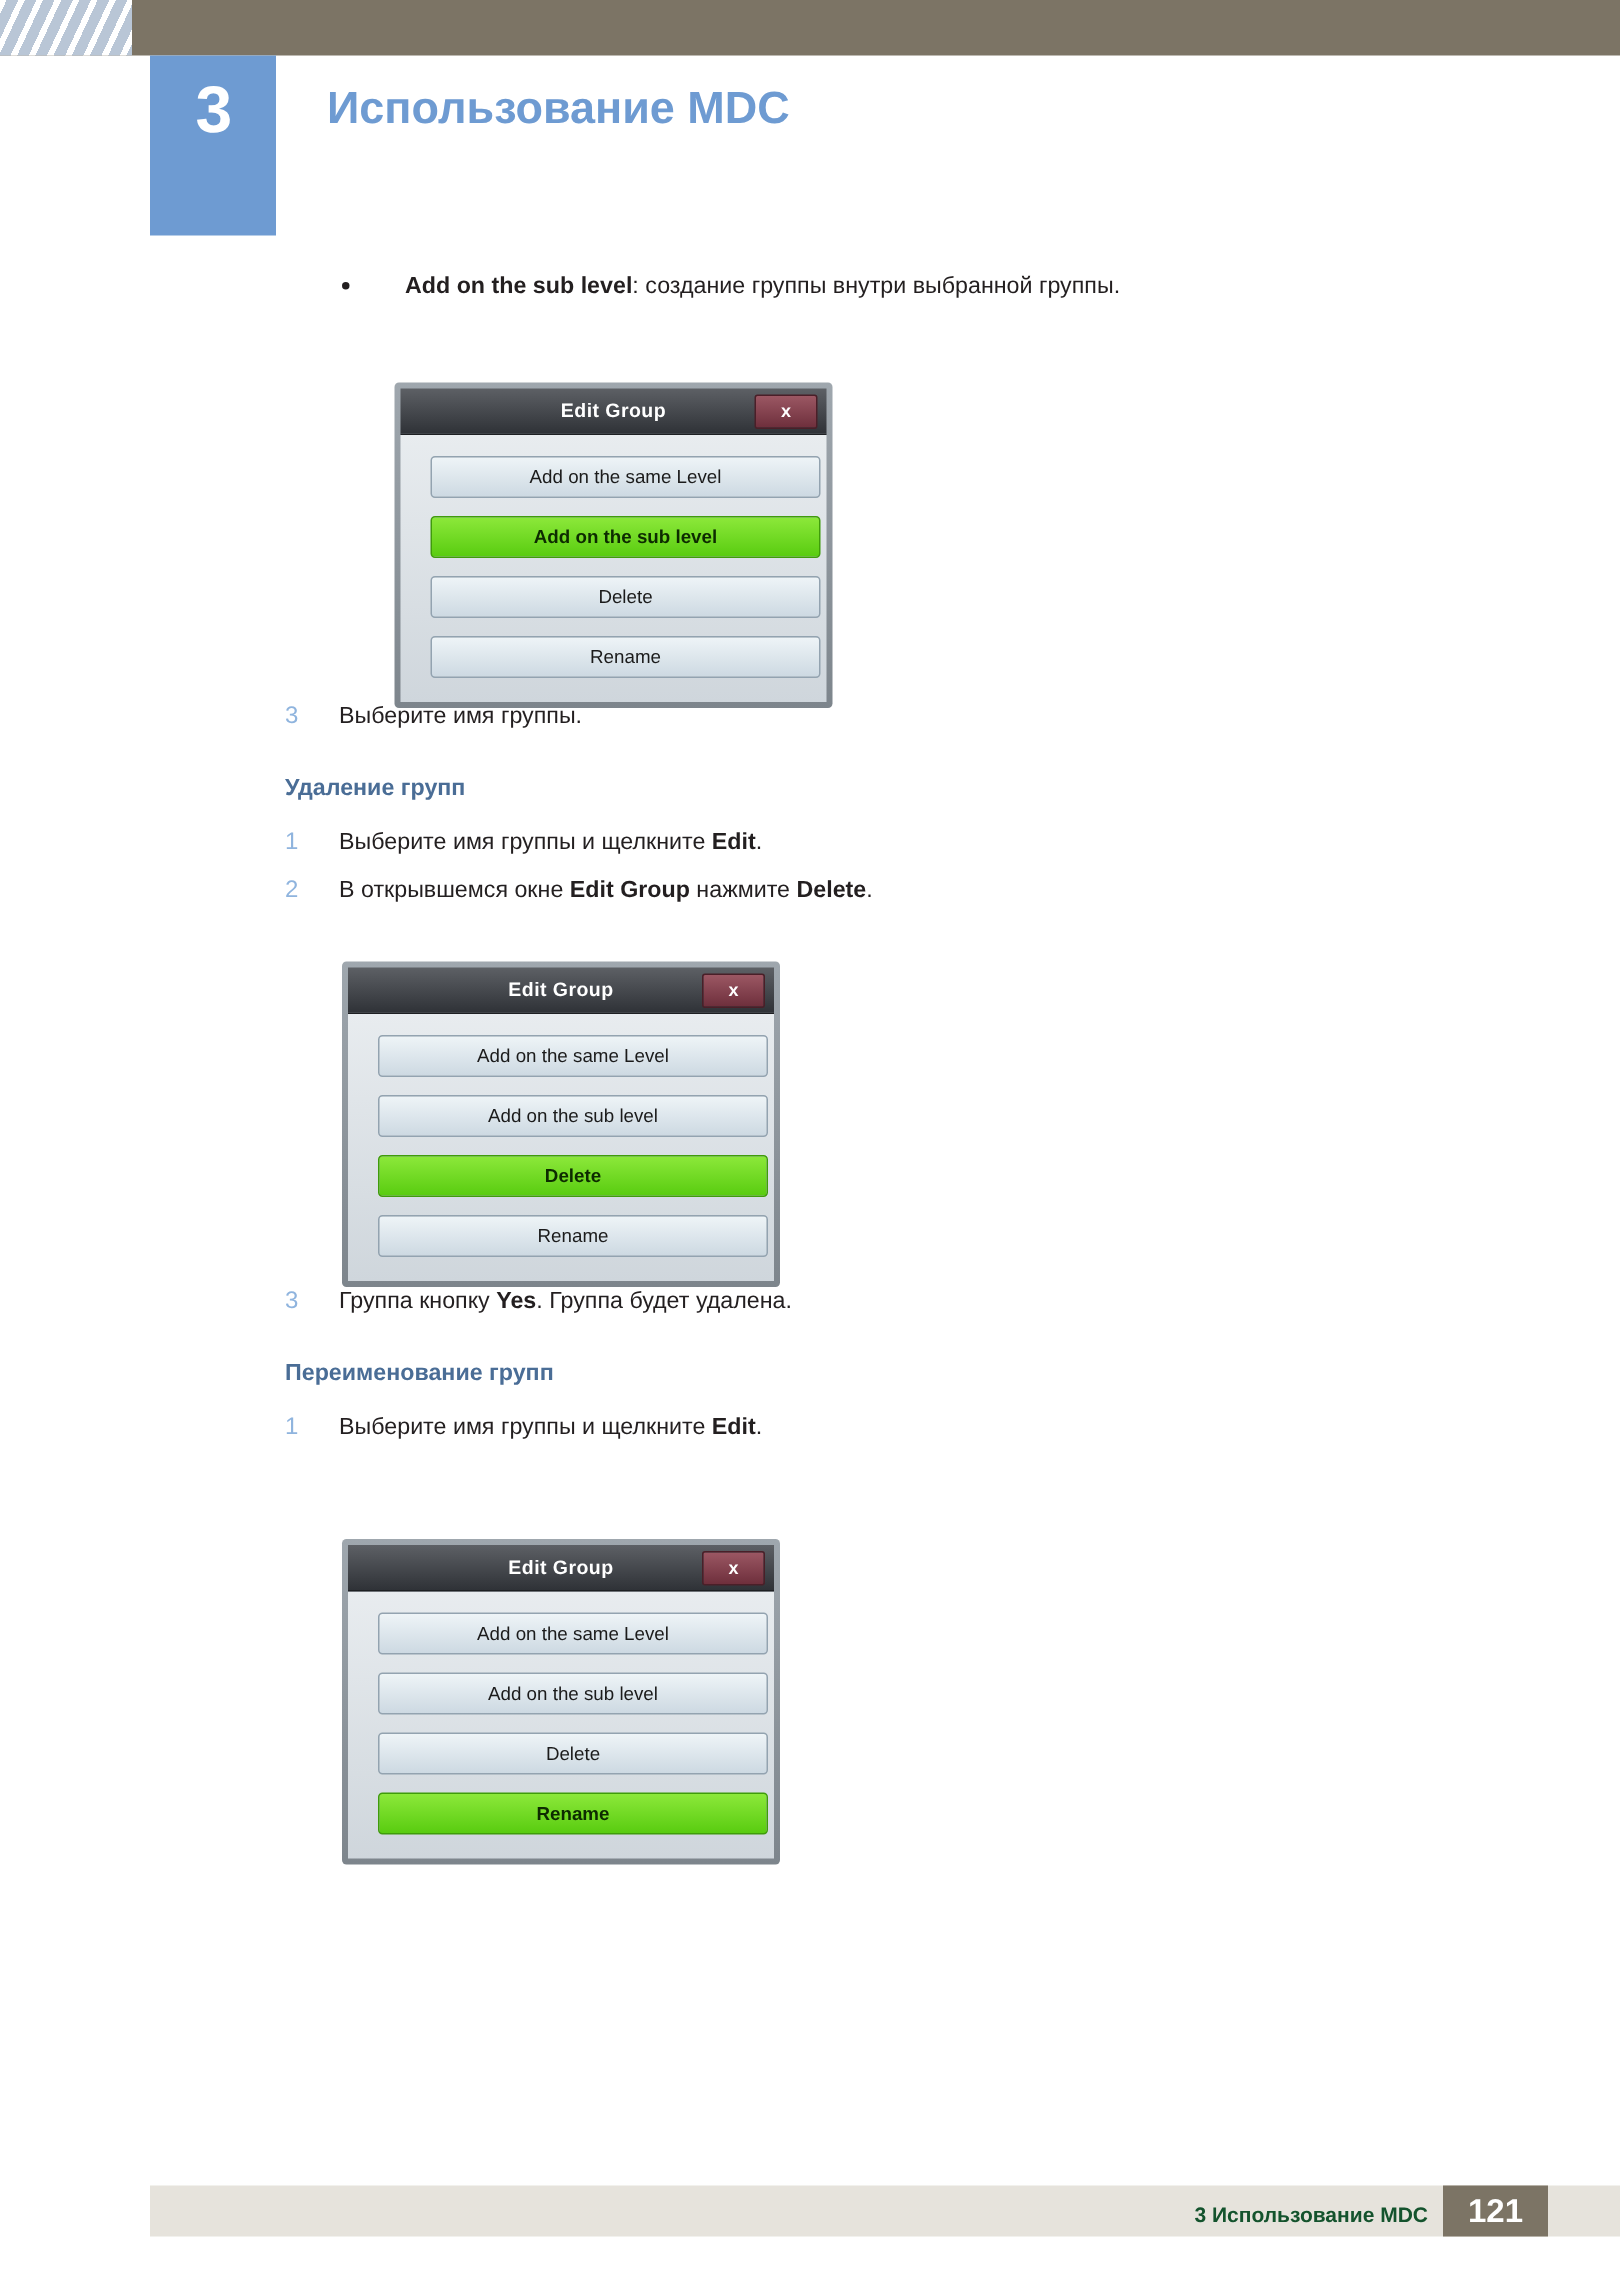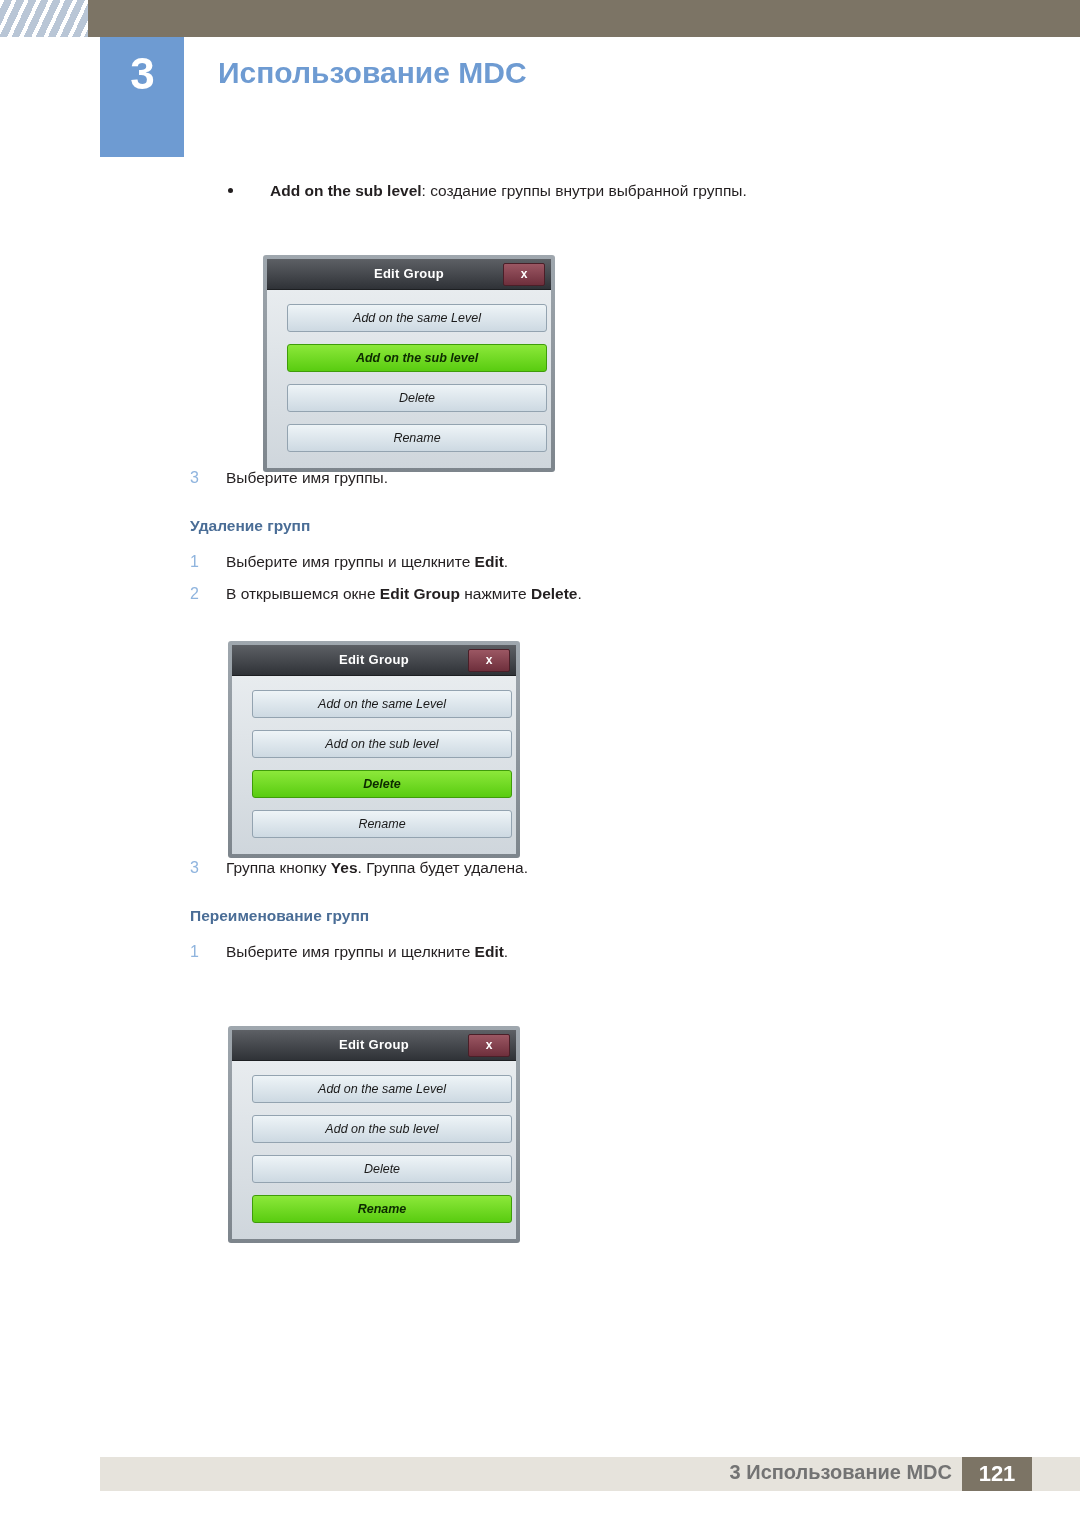--- a/index.html
+++ b/index.html
@@ -154,21 +154,20 @@
     border-radius: 2px;
     color: #ffffff;
     font-size: 12px;
     font-weight: bold;
     text-align: center;
     line-height: 21px;
   }
   .dlg-body {
     background: linear-gradient(#e8ecef, #cfd6dc);
     padding: 14px 4px 16px 20px;
-    font-style: italic;
   }
   .dlg-btn {
     height: 28px;
     line-height: 26px;
     text-align: center;
     font-size: 12.5px;
     color: #1b1b1b;
     background: linear-gradient(#eef4f7, #cdd9e2);
     border: 1px solid #93a3b0;
     border-radius: 3px;
@@ -194,23 +193,23 @@
     left: 100px;
     bottom: 36px;
     width: 980px;
     height: 34px;
     background: #e6e3dc;
   }
   .footer-text {
     position: absolute;
     right: 128px;
     bottom: 43px;
-    font-size: 20px;
-    font-weight: bold;
-    color: #737373;
+    font-size: 14px;
+    font-weight: bold;
+    color: #14532d;
   }
   .footer-page {
     position: absolute;
     right: 48px;
     bottom: 36px;
     width: 70px;
     height: 34px;
     background: #7c7465;
     color: #ffffff;
     font-size: 22px;

